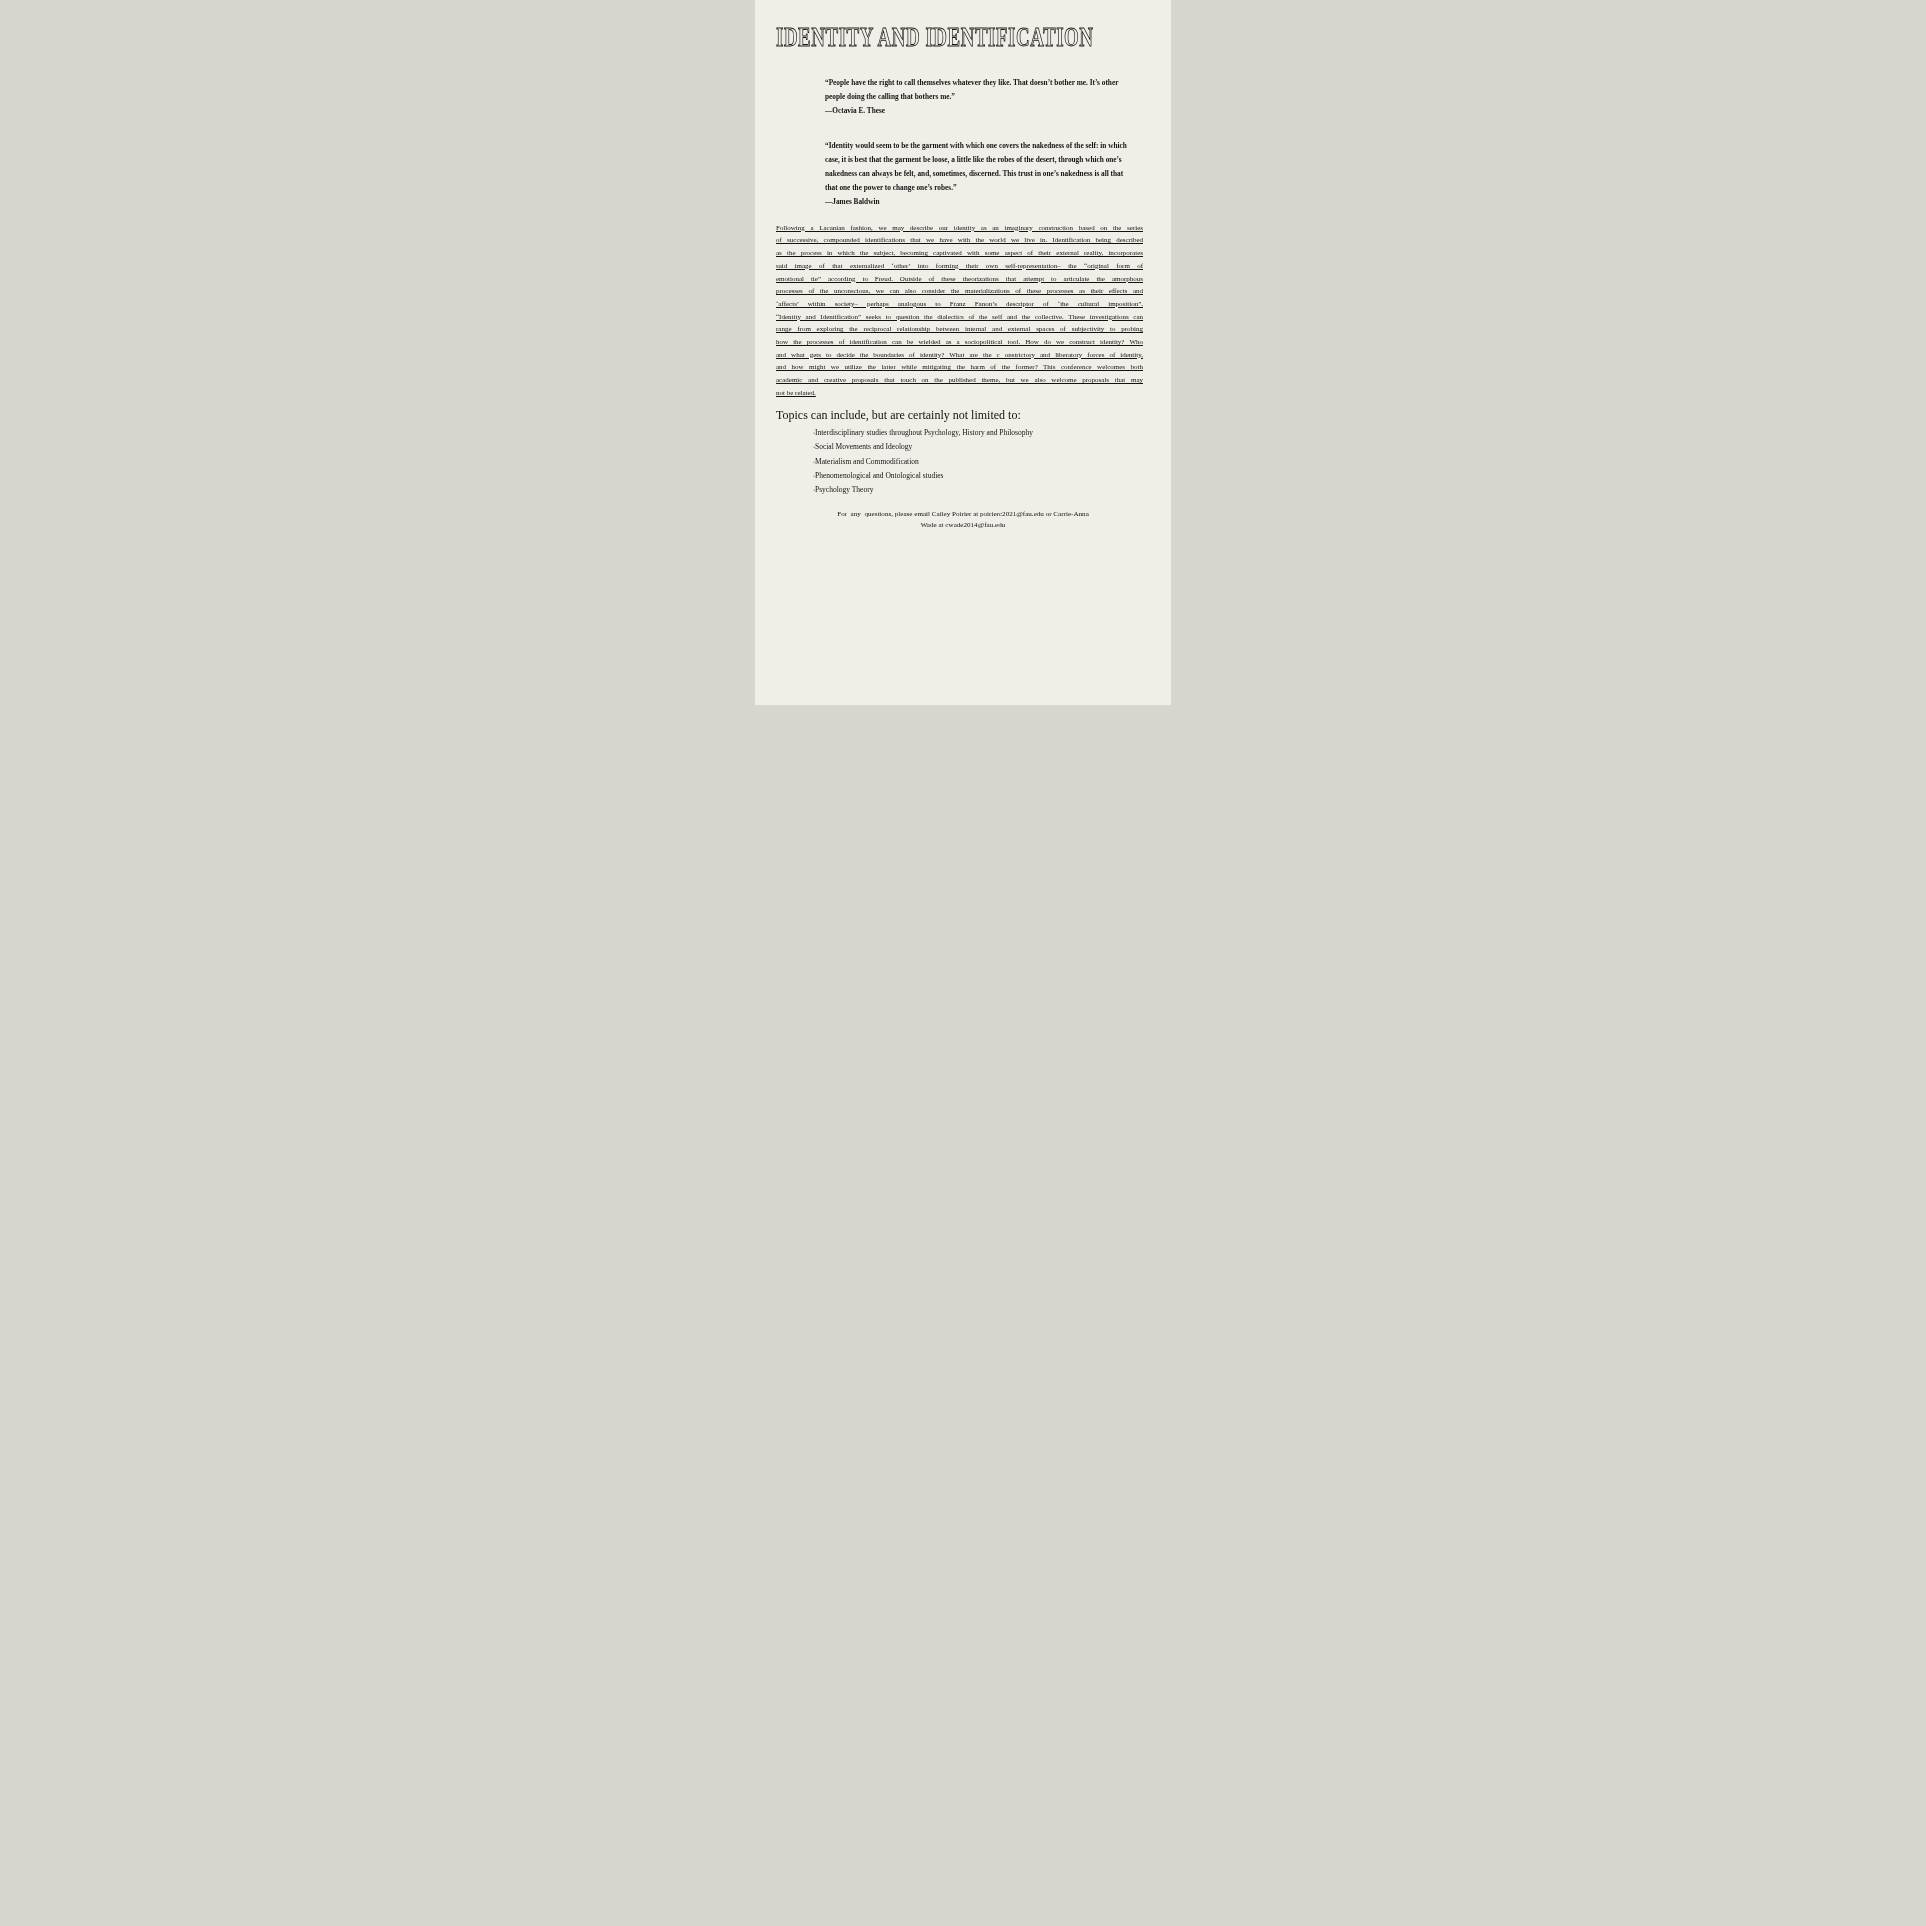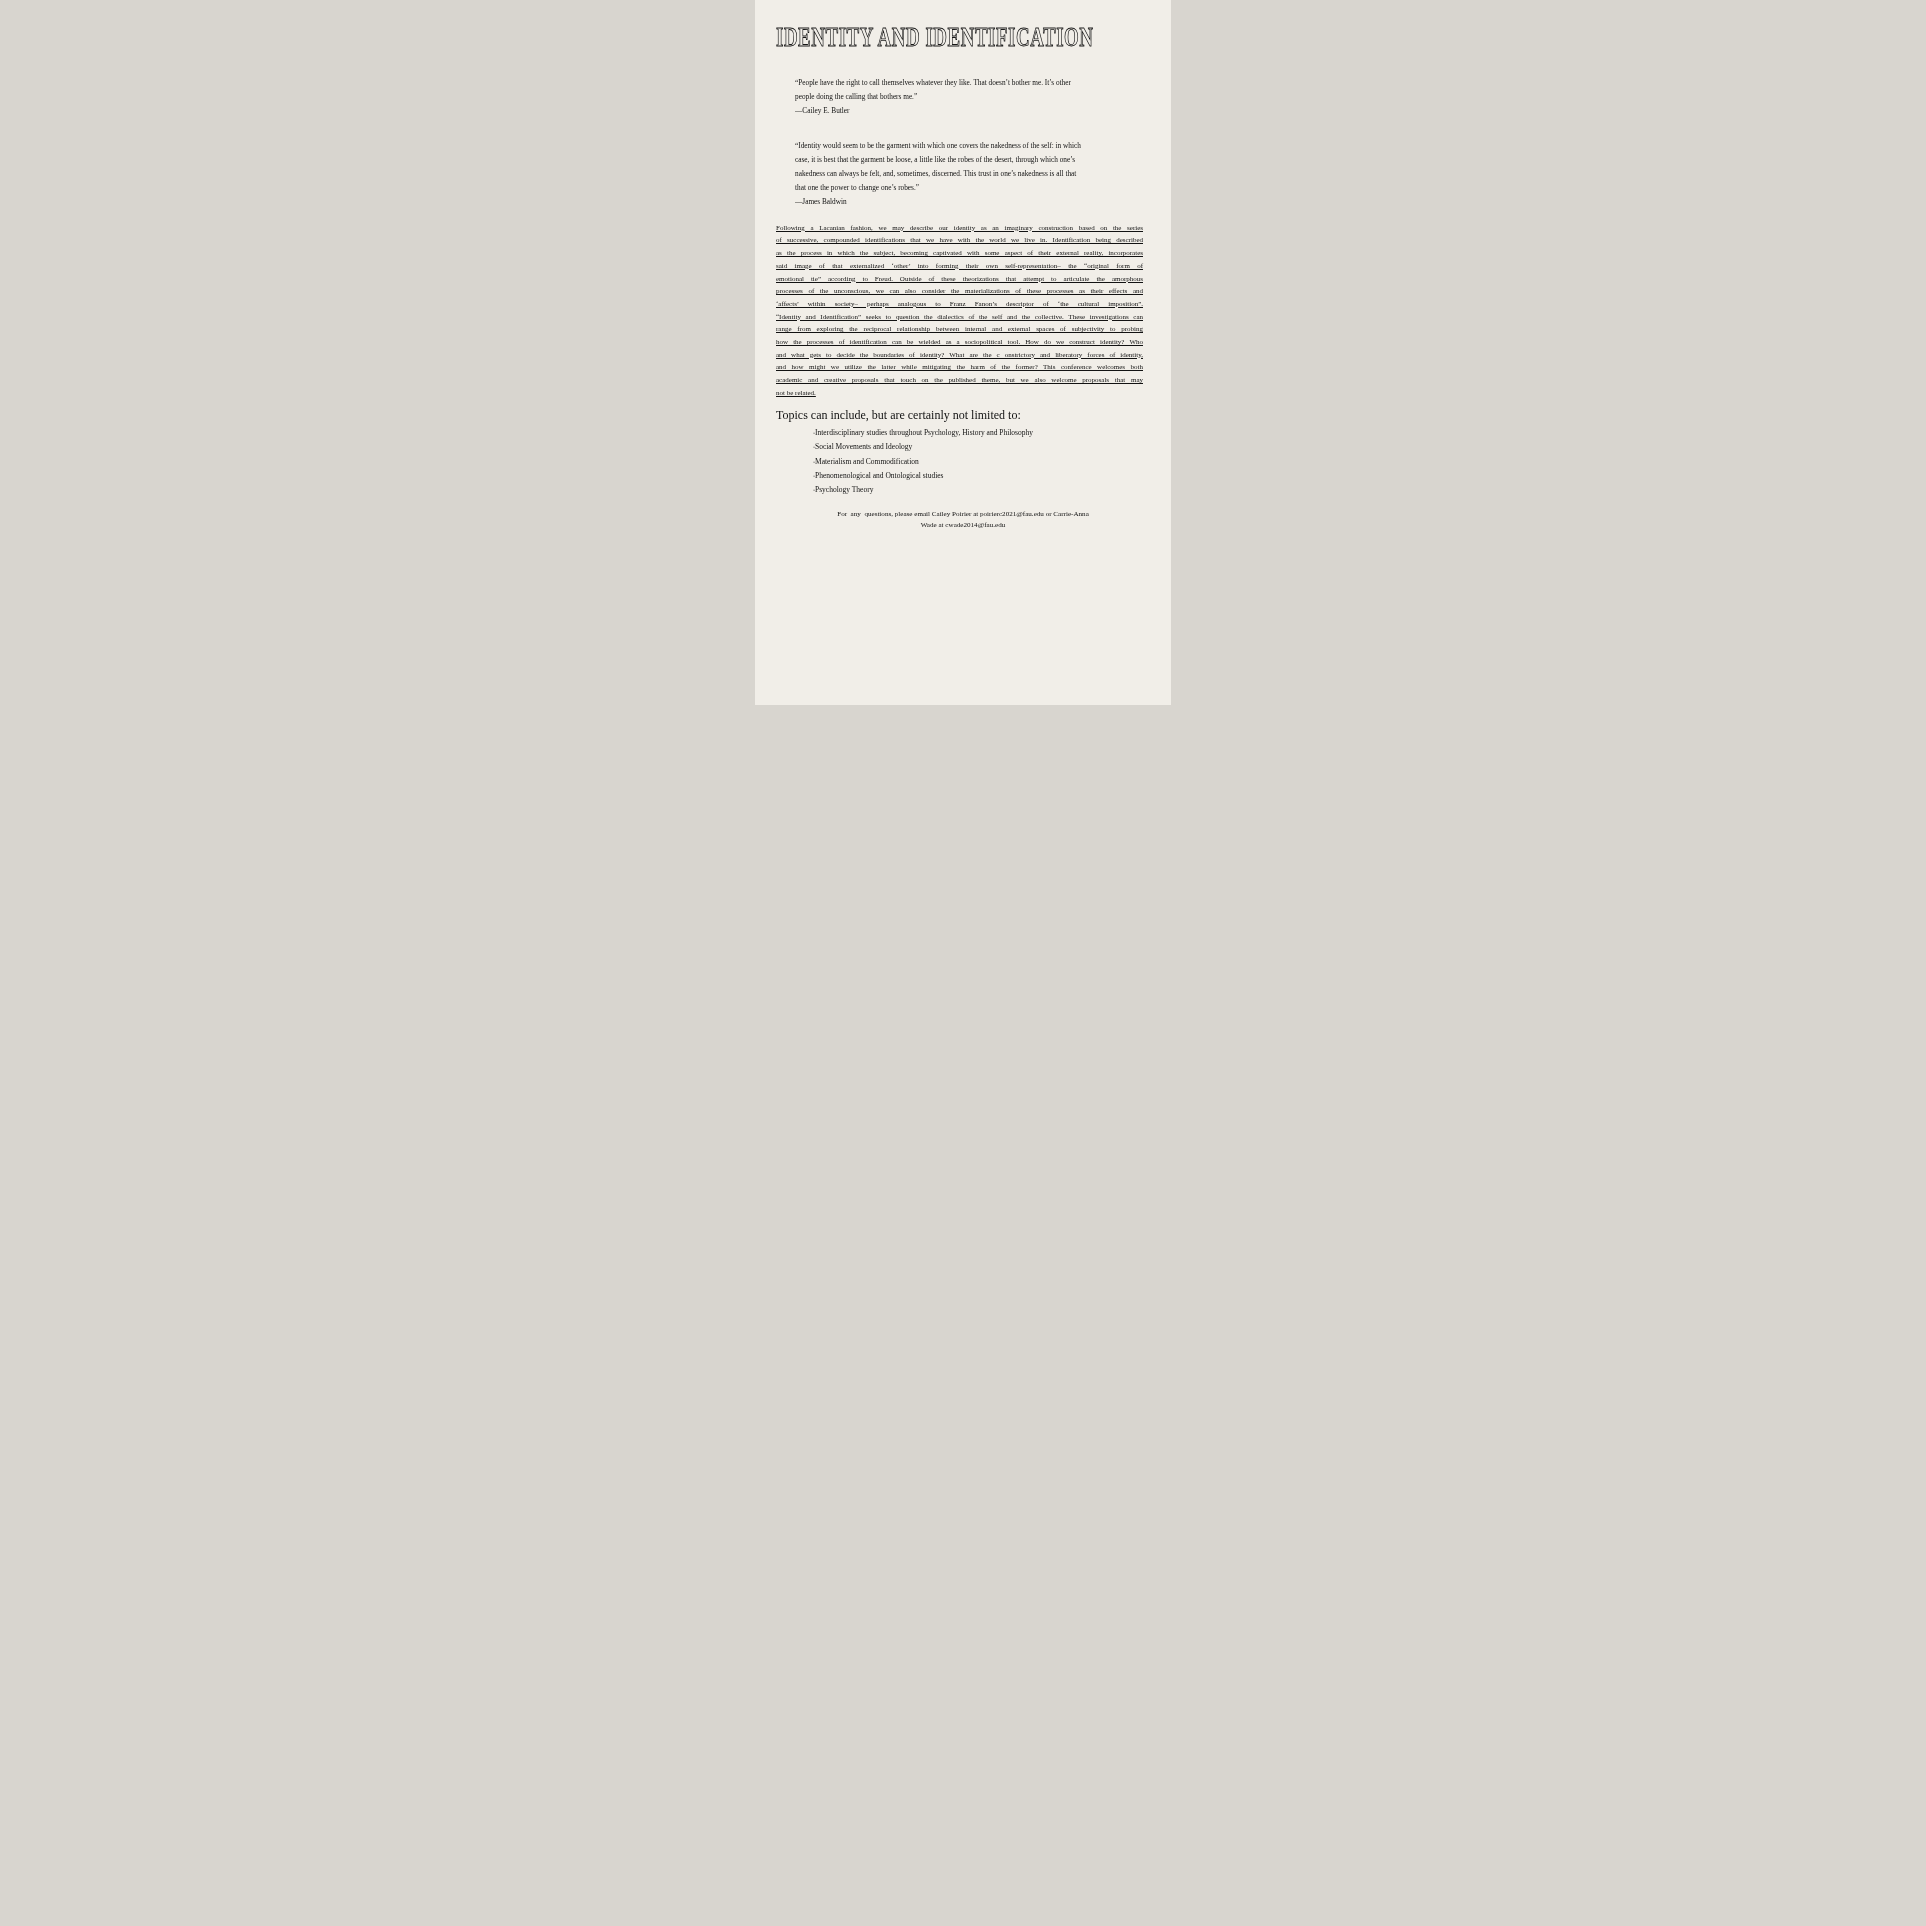--- a/index.html
+++ b/index.html
@@ -25,21 +25,22 @@
     line-height: 27px;
     font-weight: 700;
     letter-spacing: 0.8px;
     white-space: nowrap;
     color: transparent;
     -webkit-text-stroke: 0.9px #171717;
     transform: scaleX(0.70);
     transform-origin: 0 50%;
   }
   .quotes {
-    margin-left: 19px;
+    margin-left: 49px;
+    font-weight: bold;
   }
   .quote-block-1 { margin-top: 25.4px; }
   .quote-block-2 { margin-top: 21px; }
   .quote-line, .quote-attribution {
     font-size: 7.3px;
     line-height: 14px;
     white-space: nowrap;
   }
   .body-paragraph {
     margin-top: 12.3px;
@@ -93,21 +94,21 @@
 
 <div class="page">
 
   <div class="title">IDENTITY AND IDENTIFICATION</div>
 
   <div class="quotes">
 
     <div class="quote-block quote-block-1">
       <div class="quote-line">“People have the right to call themselves whatever they like. That doesn’t bother me. It’s other</div>
       <div class="quote-line">people doing the calling that bothers me.”</div>
-      <div class="quote-attribution">—Cailey E. Butler</div>
+      <div class="quote-attribution">—Octavia E. These</div>
     </div>
 
     <div class="quote-block quote-block-2">
       <div class="quote-line">“Identity would seem to be the garment with which one covers the nakedness of the self: in which</div>
       <div class="quote-line">case, it is best that the garment be loose, a little like the robes of the desert, through which one’s</div>
       <div class="quote-line">nakedness can always be felt, and, sometimes, discerned. This trust in one’s nakedness is all that</div>
       <div class="quote-line">that one the power to change one’s robes.”</div>
       <div class="quote-attribution">—James Baldwin</div>
     </div>
 

